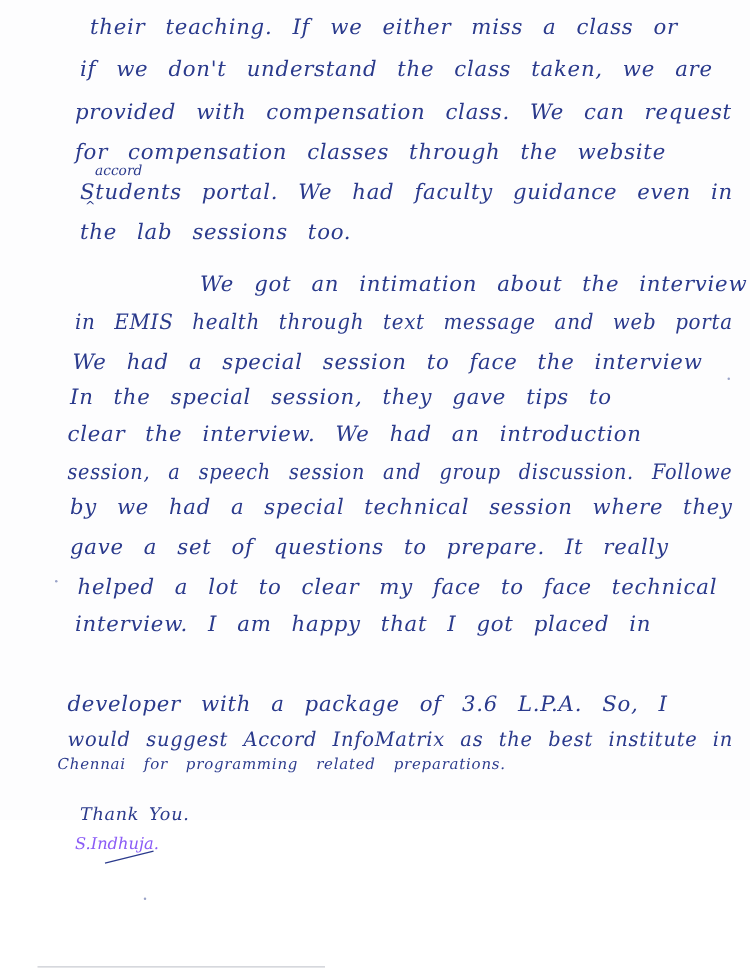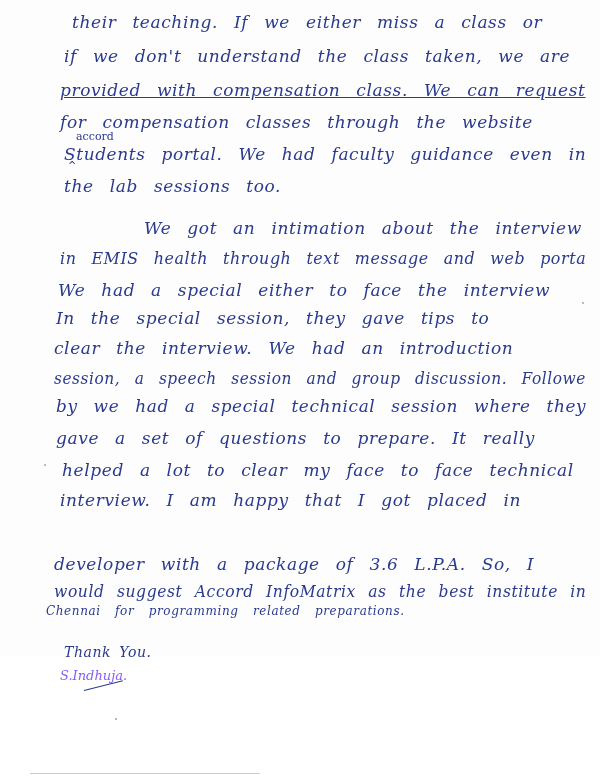--- a/index.html
+++ b/index.html
@@ -28,20 +28,21 @@
       font-style: italic;
       font-size: 17px;
       letter-spacing: 0.6px;
       word-spacing: 10px;
       transform-origin: left center;
     }
     .insert {
       position: absolute;
       color: #2a3a8c;
       font-family: "DejaVu Serif", serif;
+      font-style: italic;
       font-size: 11px;
       white-space: nowrap;
     }
     .caret {
       position: absolute;
       color: #2a3a8c;
       font-size: 10px;
       font-family: "DejaVu Sans", sans-serif;
     }
     .signature {
@@ -71,32 +72,32 @@
       background: #c9cbd2;
     }
   </style>
 </head>
 <body>
 
 <div class="page">
 
   <div class="line" style="left:72px; top:12px;">their teaching. If we either miss a class or</div>
   <div class="line" style="left:64px; top:46px;">if we don't understand the class taken, we are</div>
-  <div class="line" style="left:60px; top:80px;text-decoration:underline;">provided with compensation class. We can request</div>
+  <div class="line" style="left:60px; top:80px;">provided with compensation class. We can request</div>
   <div class="line" style="left:60px; top:112px;">for compensation classes through the website</div>
 
   <span class="insert" style="left:76px; top:130px;">accord</span>
   <span class="caret" style="left:68px; top:160px;">^</span>
 
   <div class="line" style="left: 64px; top: 144px; transform: scaleX(0.998);">Students portal. We had faculty guidance even in</div>
   <div class="line" style="left:64px; top:176px;">the lab sessions too.</div>
 
-  <div class="line" style="left:144px; top:218px;">We got an intimation about the interview</div>
+  <div class="line" style="left:160px; top:218px;">We got an intimation about the interview</div>
   <div class="line" style="left: 60px; top: 248px; transform: scaleX(0.936);">in EMIS health through text message and web porta</div>
-  <div class="line" style="left:58px; top:280px;">We had a special either to face the interview</div>
+  <div class="line" style="left:58px; top:280px;">We had a special session to face the interview</div>
   <div class="line" style="left:56px; top:308px;">In the special session, they gave tips to</div>
   <div class="line" style="left:54px; top:338px;">clear the interview. We had an introduction</div>
   <div class="line" style="left: 54px; top: 368px; transform: scaleX(0.906);">session, a speech session and group discussion. Followe</div>
 
   <div class="line" style="left: 56px; top: 396px; transform: scaleX(0.996);">by we had a special technical session where they</div>
   <div class="line" style="left:56px; top:428px;">gave a set of questions to prepare. It really</div>
   <div class="line" style="left:60px; top:490px;">interview. I am happy that I got placed in</div>
   <div class="line" style="left:62px; top:460px;">helped a lot to clear my face to face technical</div>
   <div class="line" style="left:54px; top:554px;">developer with a package of 3.6 L.P.A. So, I</div>
 

